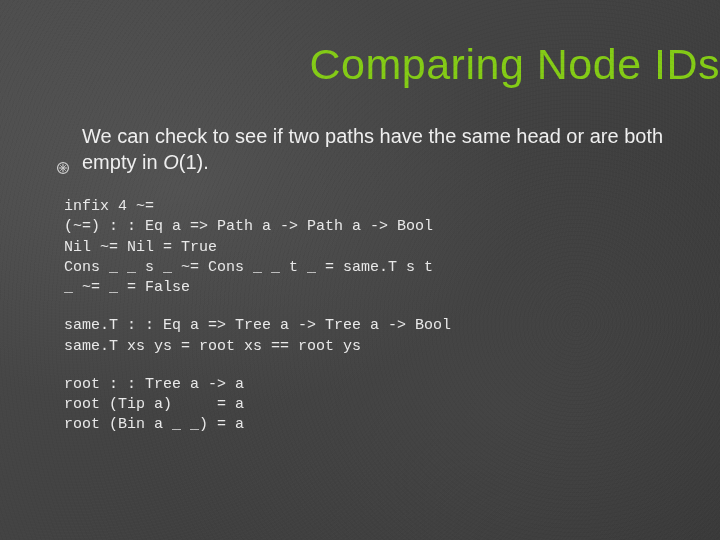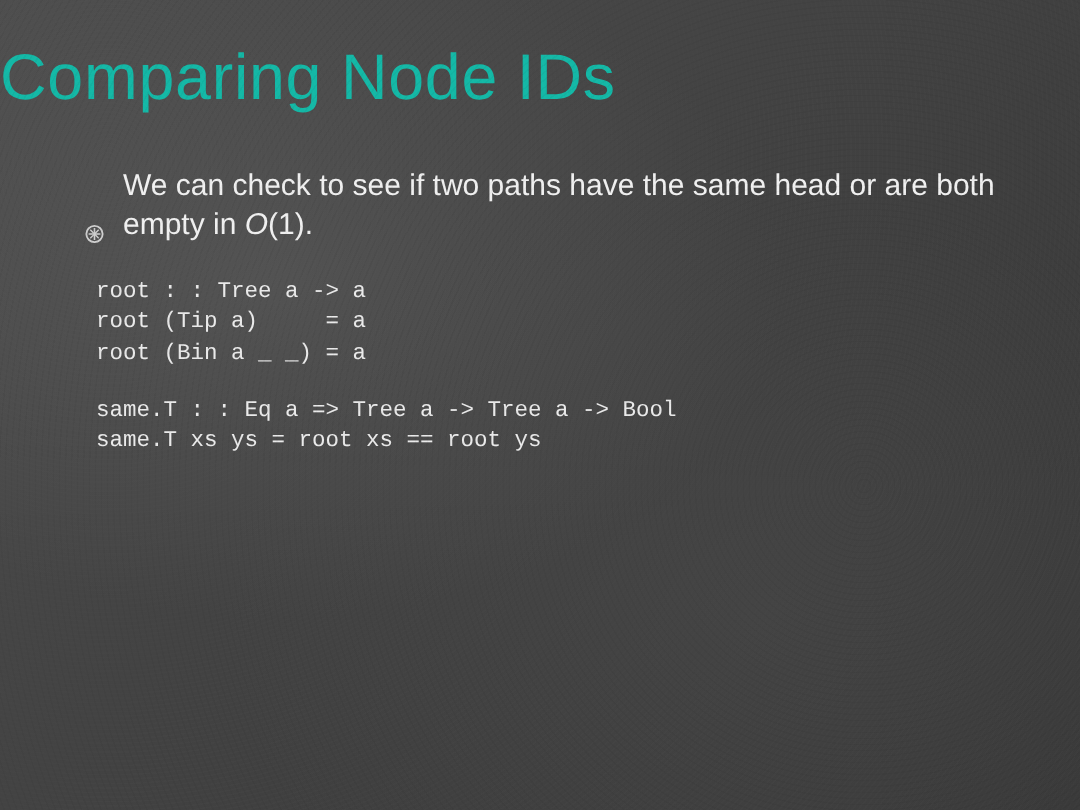--- a/index.html
+++ b/index.html
@@ -17,25 +17,25 @@
   
   body::before {
     content: "";
     position: absolute; inset: 0;
     background-image: repeating-radial-gradient(circle at 10% 20%, rgba(255,255,255,0.02) 0 1px, transparent 1px 3px),
                       repeating-radial-gradient(circle at 80% 60%, rgba(0,0,0,0.06) 0 1px, transparent 1px 4px);
     opacity: 0.5;
     pointer-events: none;
   }
   .title {
-    text-align: left;
+    text-align: right;
     font-size: 43px;
     font-weight: 400;
-    color: #14b8a6;
-    padding-top: 28px;
+    color: #84cc16;
+    padding-top: 40px;
     letter-spacing: 0.5px;
   }
   .content {
     padding: 34px 56px 0 56px;
   }
   .bullet-row {
     display: flex;
     align-items: flex-end;
     gap: 12px;
     margin-bottom: 22px;
@@ -77,19 +77,24 @@
         <line x1="3.5" y1="8" x2="12.5" y2="8" stroke="#cfcfcf" stroke-width="1.2"></line>
         <line x1="4.8" y1="4.8" x2="11.2" y2="11.2" stroke="#cfcfcf" stroke-width="1"></line>
         <line x1="11.2" y1="4.8" x2="4.8" y2="11.2" stroke="#cfcfcf" stroke-width="1"></line>
       </svg>
     </span>
     <div class="bullet-text">
       <span>We can check to see if two paths have the same head or are both empty in </span><span class="italic">O</span><span>(1).</span>
     </div>
   </div>
 
+  <div class="code-block">infix 4 ~=
+(~=) : : Eq a =&gt; Path a -&gt; Path a -&gt; Bool
+Nil ~= Nil = True
+Cons _ _ s _ ~= Cons _ _ t _ = same.T s t
+_ ~= _ = False</div>
+  <div class="code-block">same.T : : Eq a =&gt; Tree a -&gt; Tree a -&gt; Bool
+same.T xs ys = root xs == root ys</div>
   <div class="code-block">root : : Tree a -&gt; a
 root (Tip a)     = a
 root (Bin a _ _) = a</div>
-  <div class="code-block">same.T : : Eq a =&gt; Tree a -&gt; Tree a -&gt; Bool
-same.T xs ys = root xs == root ys</div>
 
 </div>
 
 </body></html>

